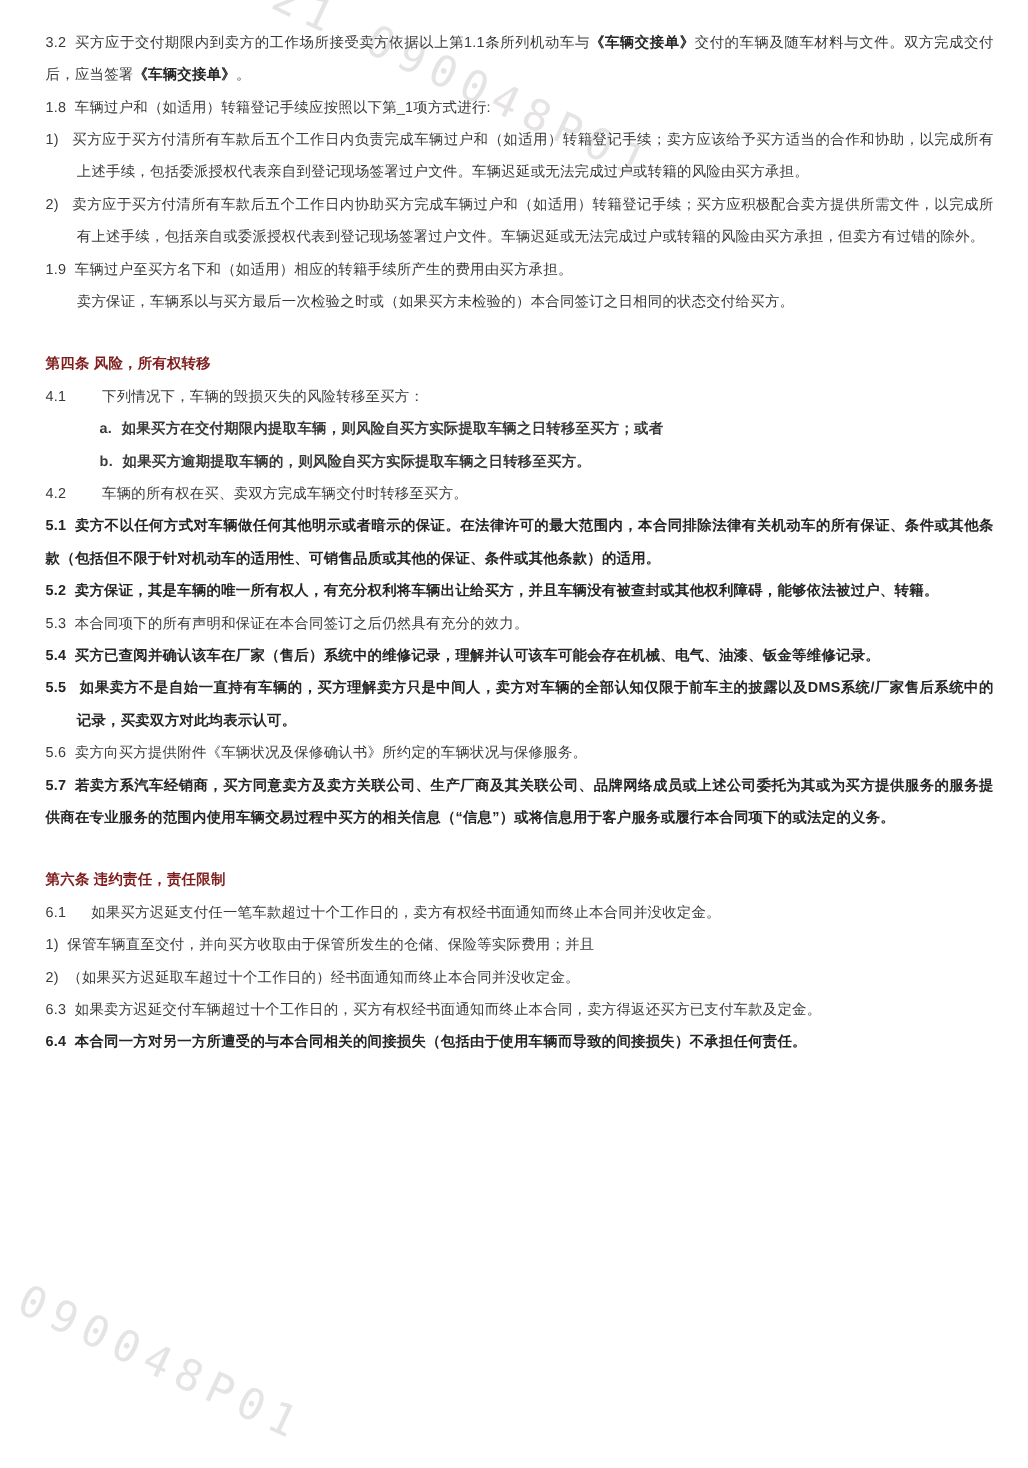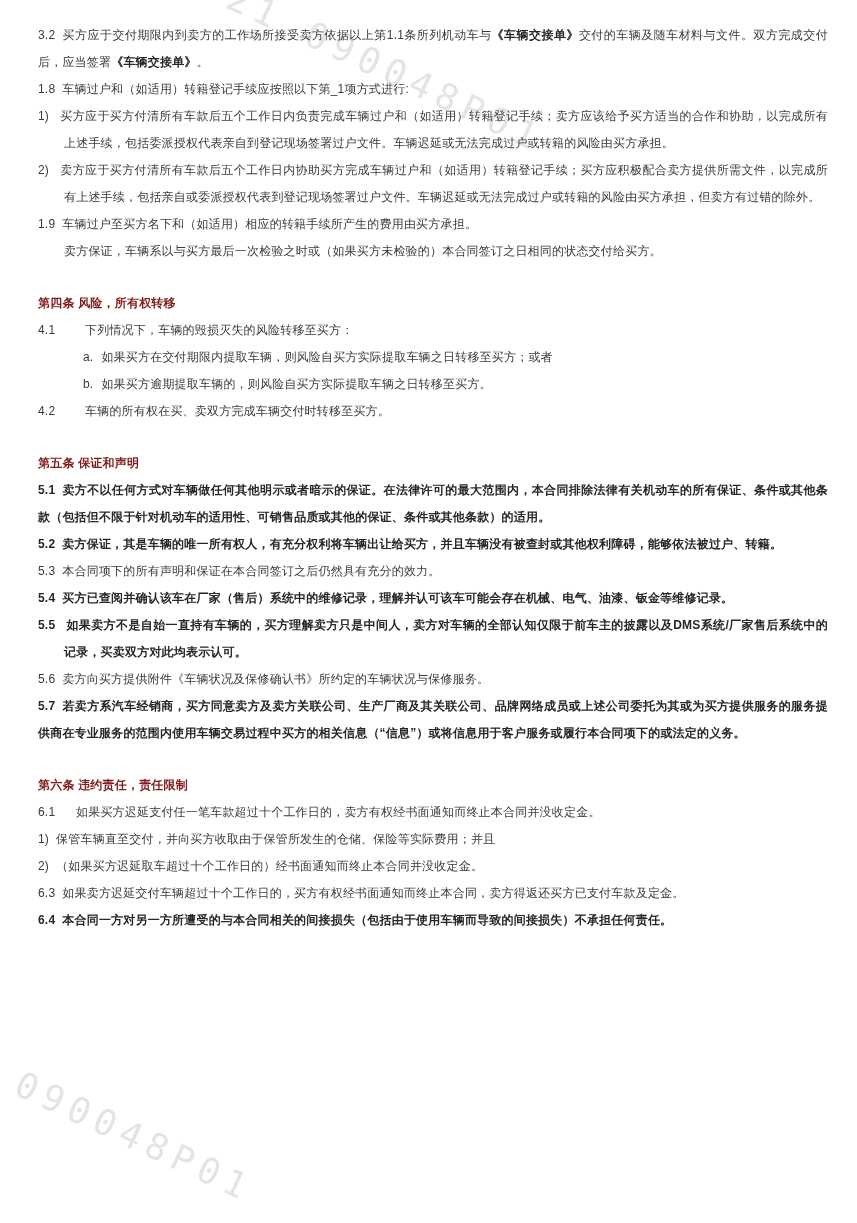--- a/index.html
+++ b/index.html
@@ -17,21 +17,21 @@
   .doc{position:relative;z-index:1;padding:22px 29px 0 38px;
        font-size:12px;line-height:27px;color:#3a3a3a;
        text-align:justify;letter-spacing:0.2px;}
   .para{margin:0;}
   .b{font-weight:700;color:#262626;}
   .heading{font-weight:700;color:#7f1d1d;margin-top:25px;}
   .marker{margin-right:7px;}
   .hang{padding-left:26px;text-indent:-26px;}
   .hang .marker{margin-right:11px;}
   .note{padding-left:26px;}
-  .sub{padding-left:65px;text-indent:-20px;}
+  .sub{padding-left:65px;text-indent:-20px;font-weight:bold;}
   .sub .marker{margin-right:8px;}
   .wide .marker{display:inline-block;width:47px;margin-right:0;}
   .mid .marker{display:inline-block;width:38px;margin-right:0;}
 </style>
 </head>
 <body>
 
 <div class="page">
   <div>
     <span class="wm wm1">2023-03-21 090048P01</span>
@@ -42,21 +42,20 @@
       <div class="para clause"><span class="marker">1.8</span><span>车辆过户和（如适用）转籍登记手续应按照以下第_1项方式进行:</span></div>
       <div class="para hang"><span class="marker">1)</span><span>买方应于买方付清所有车款后五个工作日内负责完成车辆过户和（如适用）转籍登记手续；卖方应该给予买方适当的合作和协助，以完成所有上述手续，包括委派授权代表亲自到登记现场签署过户文件。车辆迟延或无法完成过户或转籍的风险由买方承担。</span></div>
       <div class="para hang"><span class="marker">2)</span><span>卖方应于买方付清所有车款后五个工作日内协助买方完成车辆过户和（如适用）转籍登记手续；买方应积极配合卖方提供所需文件，以完成所有上述手续，包括亲自或委派授权代表到登记现场签署过户文件。车辆迟延或无法完成过户或转籍的风险由买方承担，但卖方有过错的除外。</span></div>
       <div class="para clause"><span class="marker">1.9</span><span>车辆过户至买方名下和（如适用）相应的转籍手续所产生的费用由买方承担。</span></div>
       <div class="para note"><span>卖方保证，车辆系以与买方最后一次检验之时或（如果买方未检验的）本合同签订之日相同的状态交付给买方。</span></div>
       <div class="para heading"><span>第四条 风险，所有权转移</span></div>
       <div class="para wide"><span class="marker">4.1</span><span>下列情况下，车辆的毁损灭失的风险转移至买方：</span></div>
       <div class="para sub"><span class="marker">a.</span><span>如果买方在交付期限内提取车辆，则风险自买方实际提取车辆之日转移至买方；或者</span></div>
       <div class="para sub"><span class="marker">b.</span><span>如果买方逾期提取车辆的，则风险自买方实际提取车辆之日转移至买方。</span></div>
       <div class="para wide"><span class="marker">4.2</span><span>车辆的所有权在买、卖双方完成车辆交付时转移至买方。</span></div>
-      <div class="para heading"><span>第五条 保证和声明</span></div>
       <div class="para clause b"><span class="marker">5.1</span><span>卖方不以任何方式对车辆做任何其他明示或者暗示的保证。在法律许可的最大范围内，本合同排除法律有关机动车的所有保证、条件或其他条款（包括但不限于针对机动车的适用性、可销售品质或其他的保证、条件或其他条款）的适用。</span></div>
       <div class="para clause b"><span class="marker">5.2</span><span>卖方保证，其是车辆的唯一所有权人，有充分权利将车辆出让给买方，并且车辆没有被查封或其他权利障碍，能够依法被过户、转籍。</span></div>
       <div class="para clause"><span class="marker">5.3</span><span>本合同项下的所有声明和保证在本合同签订之后仍然具有充分的效力。</span></div>
       <div class="para clause b"><span class="marker">5.4</span><span>买方已查阅并确认该车在厂家（售后）系统中的维修记录，理解并认可该车可能会存在机械、电气、油漆、钣金等维修记录。</span></div>
       <div class="para hang b"><span class="marker">5.5</span><span>如果卖方不是自始一直持有车辆的，买方理解卖方只是中间人，卖方对车辆的全部认知仅限于前车主的披露以及DMS系统/厂家售后系统中的记录，买卖双方对此均表示认可。</span></div>
       <div class="para clause"><span class="marker">5.6</span><span>卖方向买方提供附件《车辆状况及保修确认书》所约定的车辆状况与保修服务。</span></div>
       <div class="para clause b"><span class="marker">5.7</span><span>若卖方系汽车经销商，买方同意卖方及卖方关联公司、生产厂商及其关联公司、品牌网络成员或上述公司委托为其或为买方提供服务的服务提供商在专业服务的范围内使用车辆交易过程中买方的相关信息（“信息”）或将信息用于客户服务或履行本合同项下的或法定的义务。</span></div>
       <div class="para heading"><span>第六条 违约责任，责任限制</span></div>
       <div class="para mid"><span class="marker">6.1</span><span>如果买方迟延支付任一笔车款超过十个工作日的，卖方有权经书面通知而终止本合同并没收定金。</span></div>
       <div class="para clause"><span class="marker">1)</span><span>保管车辆直至交付，并向买方收取由于保管所发生的仓储、保险等实际费用；并且</span></div>

